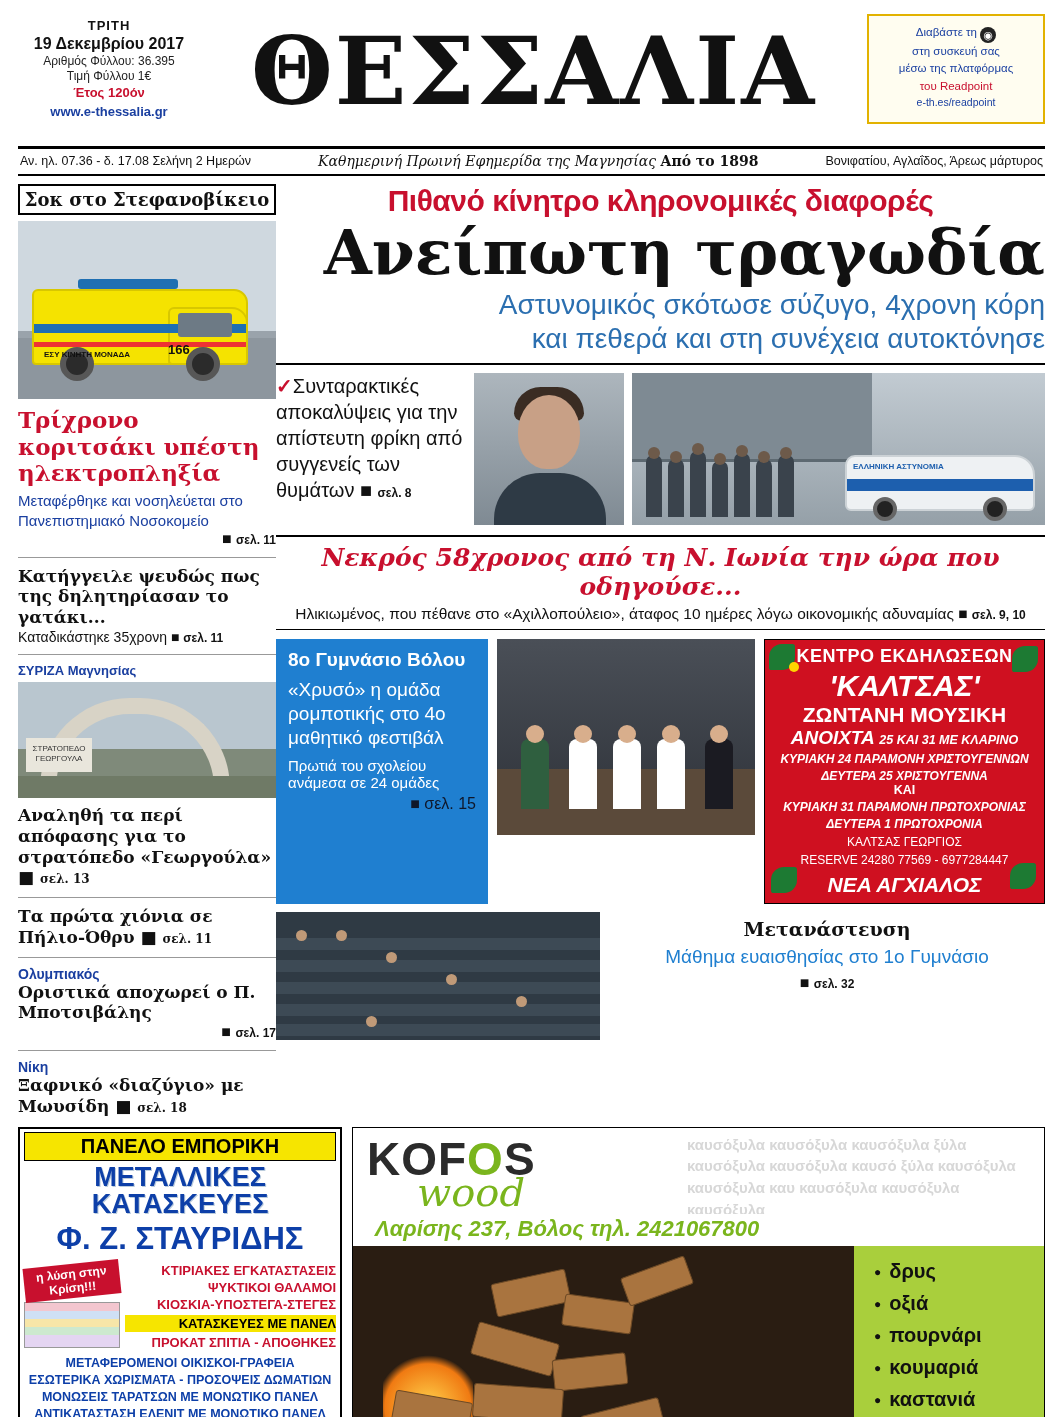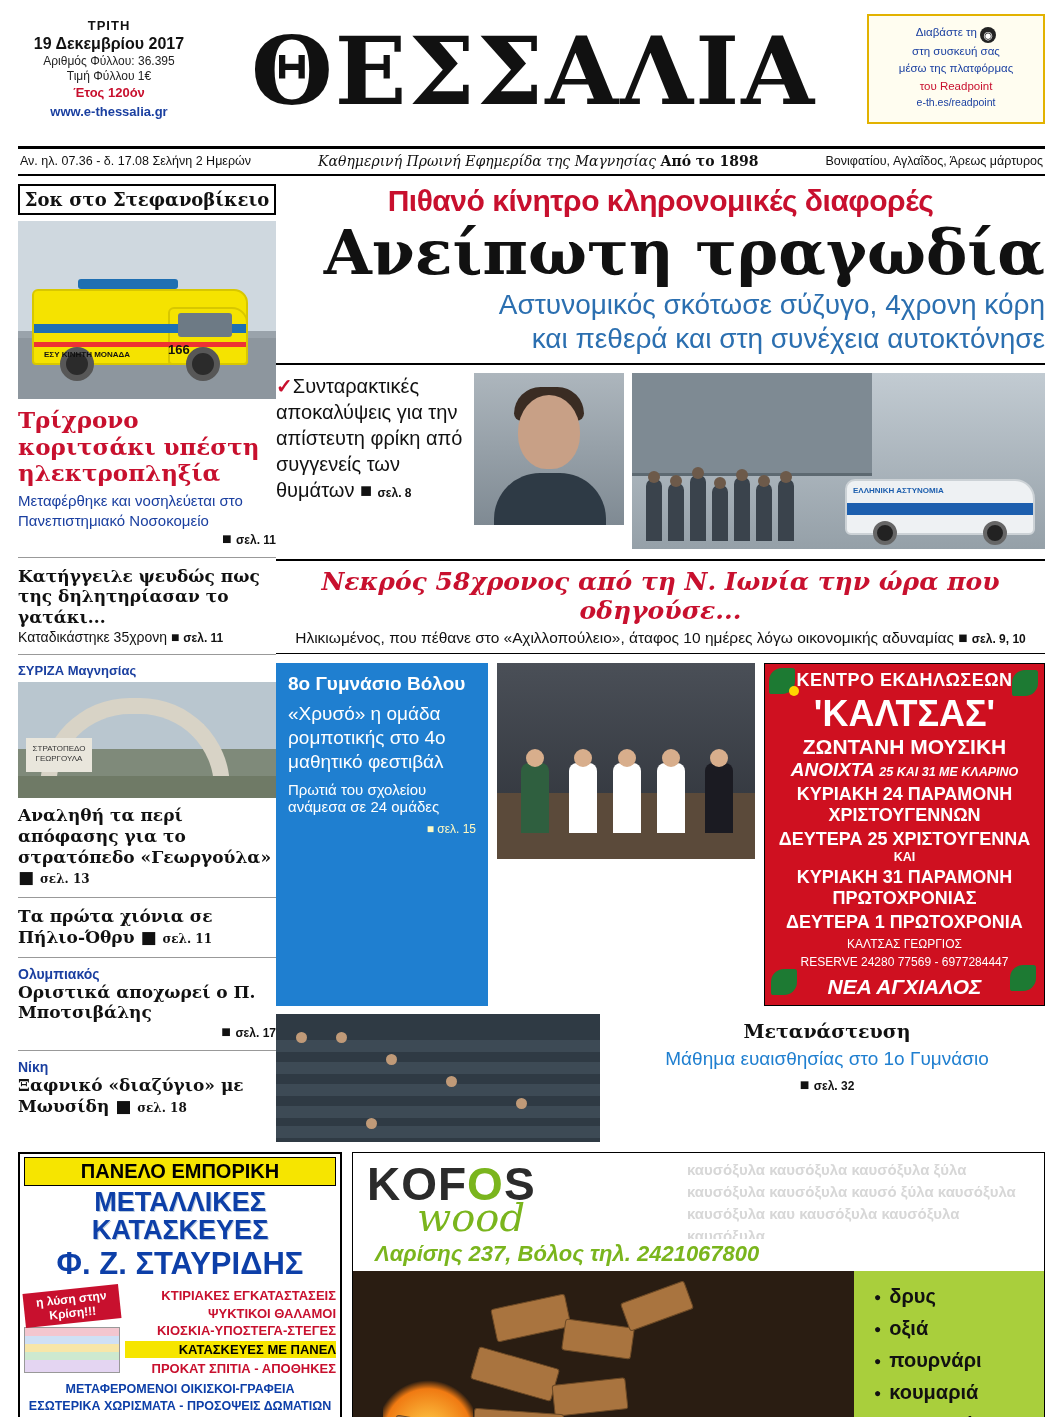--- a/index.html
+++ b/index.html
@@ -112,21 +112,21 @@
   .bullets { width:190px; font-size:20px; line-height:1.3; color:#111; }
   .bullets .chk { color:#c8102e; font-weight:bold; }
   .portrait { width:150px; height:152px; background:#8e98a2; position:relative; overflow:hidden; }
   .portrait .bg { position:absolute; inset:0; background:linear-gradient(#adb6bd,#7f8a93); }
   .portrait .head { position:absolute; left:44px; top:22px; width:62px; height:74px;
                     background:#c8a086; border-radius:50% 50% 46% 46%; }
   .portrait .hair { position:absolute; left:40px; top:14px; width:70px; height:34px;
                     background:#3a2c23; border-radius:36px 36px 10px 10px; }
   .portrait .shoulders { position:absolute; left:20px; bottom:0; width:112px; height:52px;
                     background:#2e3a45; border-radius:46px 46px 0 0; }
-  .crowd { flex:1; height:176px; background:#15803d; position:relative; overflow:hidden; }
+  .crowd { flex:1; height:152px; background:#15803d; position:relative; overflow:hidden; }
   .crowd .sky { position:absolute; inset:0; background:linear-gradient(#c2cbd2,#95a0a8); }
   .crowd .car { position:absolute; right:10px; bottom:14px; width:190px; height:56px;
                 background:#eef1f3; border:2px solid #ccd2d6; border-radius:10px 20px 6px 6px; }
   .crowd .car .band { position:absolute; left:0; top:22px; width:100%; height:12px; background:#1d5fae; }
   .crowd .car .w { position:absolute; bottom:-12px; width:24px; height:24px; border-radius:50%;
                    background:#222; border:4px solid #666; }
   .crowd .lbl { position:absolute; left:6px; top:5px; font-size:8px; color:#1d5fae; font-weight:bold; }
   .crowd .p { position:absolute; bottom:8px; width:16px; background:#3a434c; border-radius:7px 7px 0 0; }
   .crowd .ph { position:absolute; width:12px; height:12px; border-radius:50%; background:#6d5a4a; }
   .crowd .bldg { position:absolute; left:0; top:0; width:58%; height:58%;
@@ -137,36 +137,36 @@
   .midbar h2 { margin:0; text-align:center; font-family:"DejaVu Serif", serif; font-style:italic;
                font-weight:bold; color:#c8102e; font-size:25px; }
   .midbar p { margin:4px 0 0; text-align:center; font-size:15.5px; }
 
   
   .lower { display:flex; gap:9px; margin-top:9px; }
   .blue-box { width:212px; background:#1f7fd0; color:#fff; padding:10px 12px; }
   .blue-box h3 { margin:0 0 6px; font-size:19px; font-weight:bold; line-height:1.2; }
   .blue-box p { margin:0; font-size:19px; line-height:1.25; }
   .blue-box .small { font-size:15px; margin-top:8px; color:#fff; }
-  .blue-box .pgw { color:#fef9c3; font-size:12px; }
+  .blue-box .pgw { color:#0f172a; font-size:16px; }
 
   .photo-robot { width:258px; height:196px; background:#3b3f46; position:relative; overflow:hidden; }
   .photo-robot .wall { position:absolute; inset:0; background:linear-gradient(#4a4f57,#2d3138); }
   .photo-robot .stage { position:absolute; bottom:0; width:100%; height:34%; background:#5b4a3a; }
   .photo-robot .p { position:absolute; bottom:26px; width:28px; height:70px; border-radius:8px 8px 0 0; }
   .photo-robot .hd { position:absolute; width:18px; height:18px; border-radius:50%; background:#d8ae8c; }
 
   .ad-kaltsas { flex:1; background:#cf1020; color:#fff; position:relative; overflow:hidden;
                 border:1px solid #000; text-align:center; padding:6px 8px; }
   .ad-kaltsas .l1 { font-size:18px; font-weight:bold; letter-spacing:.5px; }
-  .ad-kaltsas .l2 { font-size:36px; font-weight:bold; margin-top:2px; }
+  .ad-kaltsas .l2 { font-size:30px; font-weight:bold; font-style:italic; margin-top:2px; }
   .ad-kaltsas .l3 { font-size:21px; font-weight:bold; }
   .ad-kaltsas .l4 { font-size:19px; font-weight:bold; font-style:italic; }
   .ad-kaltsas .l5 { font-size:12.5px; font-weight:bold; }
-  .ad-kaltsas .l6 { font-size:18px; font-weight:bold; margin-top:3px; }
+  .ad-kaltsas .l6 { font-size:12px; font-weight:bold; margin-top:3px;font-style:italic; }
   .ad-kaltsas .l7 { font-size:12px; margin-top:4px; }
   .ad-kaltsas .l8 { font-size:21px; font-weight:bold; font-style:italic; margin-top:6px; }
   .holly { position:absolute; width:26px; height:26px; border-radius:50% 10% 50% 10%; background:#1d7a33; }
   .berry { position:absolute; width:10px; height:10px; border-radius:50%; background:#ffd400; }
 
   .lower2 { display:flex; gap:9px; margin-top:8px; }
   .photo-hall { width:324px; height:128px; background:#2f3a44; position:relative; overflow:hidden; }
   .photo-hall .seatrow { position:absolute; left:0; width:100%; height:12px; background:#3d4a55; }
   .photo-hall .head2 { position:absolute; width:11px; height:11px; border-radius:50%; background:#c09a78; }
   .mig { flex:1; text-align:center; padding-top:6px; }

